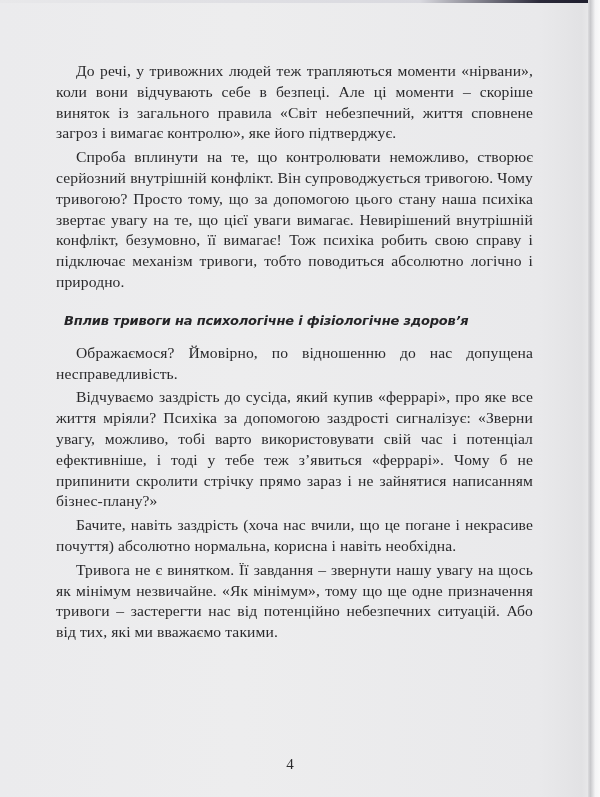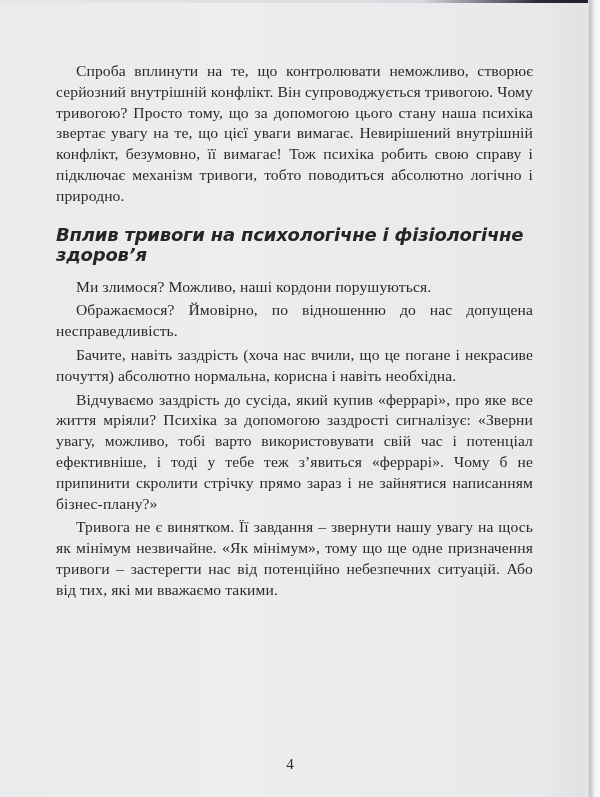--- a/index.html
+++ b/index.html
@@ -40,25 +40,25 @@
     font-size: 15.6px;
     line-height: 20.8px;
     text-align: justify;
     letter-spacing: 0.1px;
   }
   .para {
     margin: 0 0 3px 0;
     text-indent: 20px;
   }
   .heading {
-    margin: 18px 0 12px 0;
+    margin: 18px 0 12px 8px;
     font-family: "DejaVu Sans", "Liberation Sans", sans-serif;
     font-style: italic;
     font-weight: bold;
-    font-size: 18px;
+    font-size: 13px;
     line-height: 20px;
     color: #252528;
     text-align: left;
     letter-spacing: -0.2px;
   }
   .page-number {
     position: absolute;
     left: 0;
     width: 580px;
     top: 756px;
@@ -68,25 +68,25 @@
   }
 </style>
 </head>
 <body>
 
 <div class="page">
   <div class="top-strip"></div>
   <div class="right-edge"></div>
 
   <div class="text-block">
+    <p class="para">До речі, у тривожних людей теж трапляються моменти «нірвани», коли вони відчувають себе в безпеці. Але ці моменти – скоріше виняток із загального правила «Світ небезпечний, життя сповнене загроз і вимагає контролю», яке його підтверджує.</p>
     <p class="para">Спроба вплинути на те, що контролювати неможливо, створює серйозний внутрішній конфлікт. Він супроводжується тривогою. Чому тривогою? Просто тому, що за допомогою цього стану наша психіка звертає увагу на те, що цієї уваги вимагає. Невирішений внутрішній конфлікт, безумовно, її вимагає! Тож психіка робить свою справу і підключає механізм тривоги, тобто поводиться абсолютно логічно і природно.</p>
 
     <h2 class="heading">Вплив тривоги на психологічне і фізіологічне здоров’я</h2>
 
-    <p class="para">Ми злимося? Можливо, наші кордони порушуються.</p>
     <p class="para">Ображаємося? Ймовірно, по відношенню до нас допущена несправедливість.</p>
+    <p class="para">Відчуваємо заздрість до сусіда, який купив «феррарі», про яке все життя мріяли? Психіка за допомогою заздрості сигналізує: «Зверни увагу, можливо, тобі варто використовувати свій час і потенціал ефективніше, і тоді у тебе теж з’явиться «феррарі». Чому б не припинити скролити стрічку прямо зараз і не зайнятися написанням бізнес-плану?»</p>
     <p class="para">Бачите, навіть заздрість (хоча нас вчили, що це погане і некрасиве почуття) абсолютно нормальна, корисна і навіть необхідна.</p>
-    <p class="para">Відчуваємо заздрість до сусіда, який купив «феррарі», про яке все життя мріяли? Психіка за допомогою заздрості сигналізує: «Зверни увагу, можливо, тобі варто використовувати свій час і потенціал ефективніше, і тоді у тебе теж з’явиться «феррарі». Чому б не припинити скролити стрічку прямо зараз і не зайнятися написанням бізнес-плану?»</p>
     <p class="para">Тривога не є винятком. Її завдання – звернути нашу увагу на щось як мінімум незвичайне. «Як мінімум», тому що ще одне призначення тривоги – застерегти нас від потенційно небезпечних ситуацій. Або від тих, які ми вважаємо такими.</p>
   </div>
 
   <div class="page-number">4</div>
 </div>
 
 </body></html>

